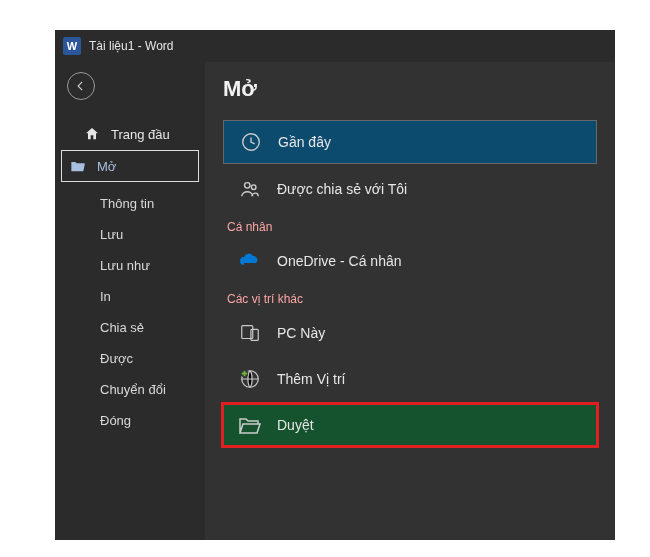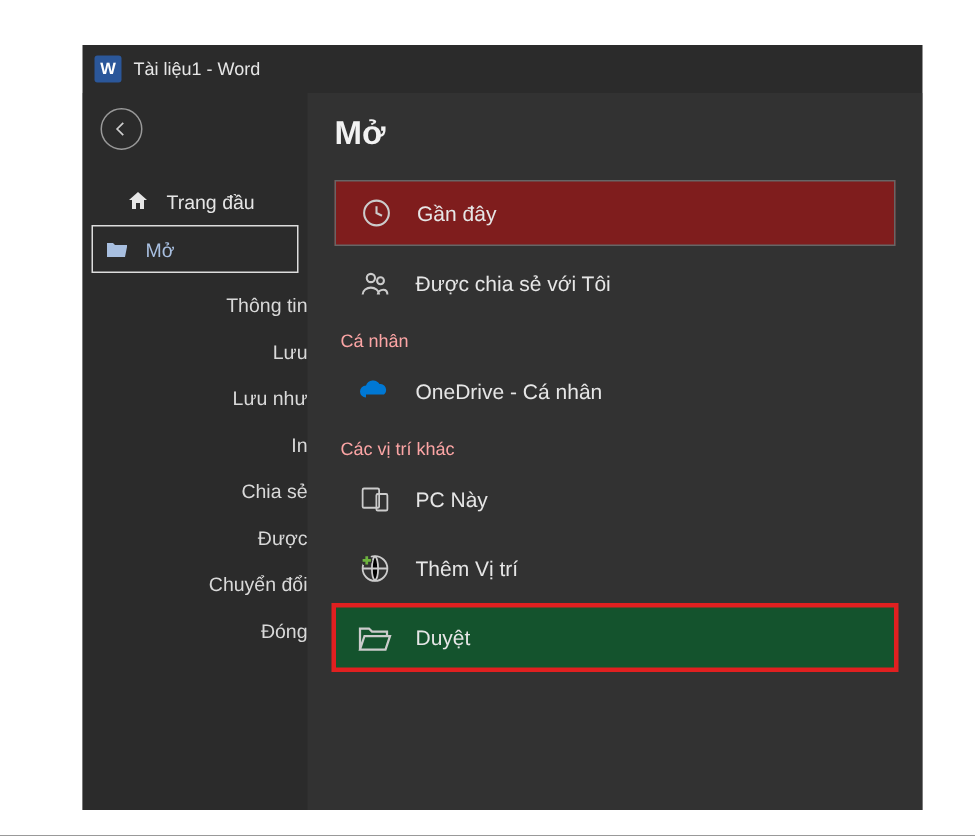--- a/index.html
+++ b/index.html
@@ -77,25 +77,24 @@
   }
   .nav-item.highlighted {
     border: 1px solid #ddd;
     margin: 0 6px 0 6px;
     padding: 7px 7px;
   }
   .nav-item .icon { width: 18px; display:flex; align-items:center; justify-content:center;}
   .nav-item .icon svg { width: 16px; height: 16px; }
   .subnav { padding: 6px 0 0 0;}
   .sub-item {
-    padding: 8px 0 8px 24px;
+    padding: 8px 0 8px 45px;
     cursor: pointer;
     color: #d9d9d9;
     font-size: 13px;
-    text-align: right;
   }
   .content {
     flex: 1;
     background: #323232;
     color: #e6e6e6;
     padding: 14px 18px 10px 18px;
     overflow: hidden;
   }
   .content-title {
     font-size: 22px;
@@ -108,21 +107,21 @@
     align-items: center;
     gap: 14px;
     padding: 10px 14px;
     color: #e6e6e6;
     font-size: 14px;
     cursor: pointer;
     margin-bottom: 4px;
   }
   .option-row.boxed {
     border: 1px solid #666;
-    background: #7f1d1d;
+    background: #0c4a6e;
   }
   .option-row.red-highlight {
     background: #14532d;
     outline: 3px solid #e02020;
     outline-offset: -1px;
     text-align: center;
   }
   .option-row .opt-icon {
     width: 26px;
     height: 22px;

